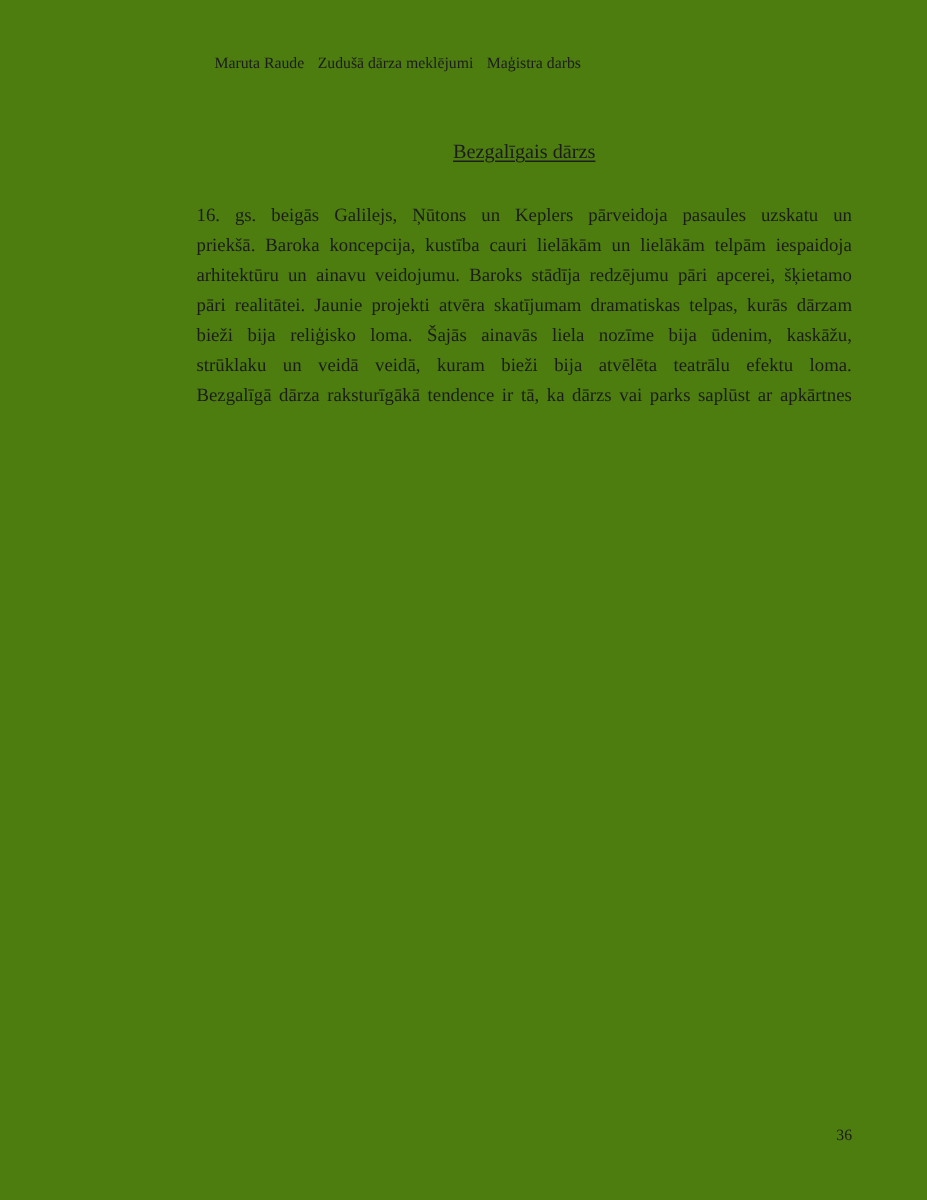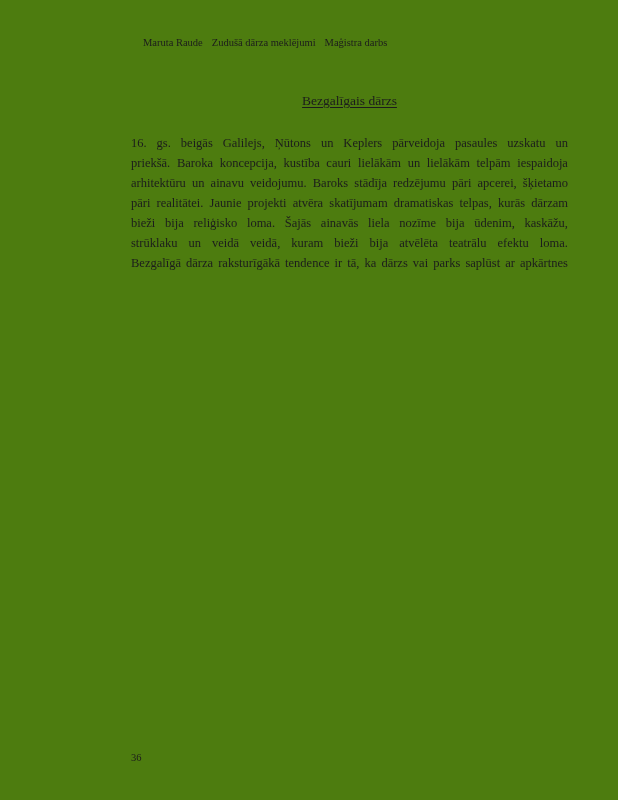--- a/index.html
+++ b/index.html
@@ -54,21 +54,21 @@
   }
   .para-line.justified {
     display: flex;
     justify-content: space-between;
   }
   .page-number {
     position: absolute;
     left: 131px;
     top: 751px;
     width: 437px;
-    text-align: left;
+    text-align: right;
     font-size: 10.5px;
     line-height: 14px;
   }
 </style>
 </head>
 <body>
 
 <div class="page">
 
   <div class="running-header">

